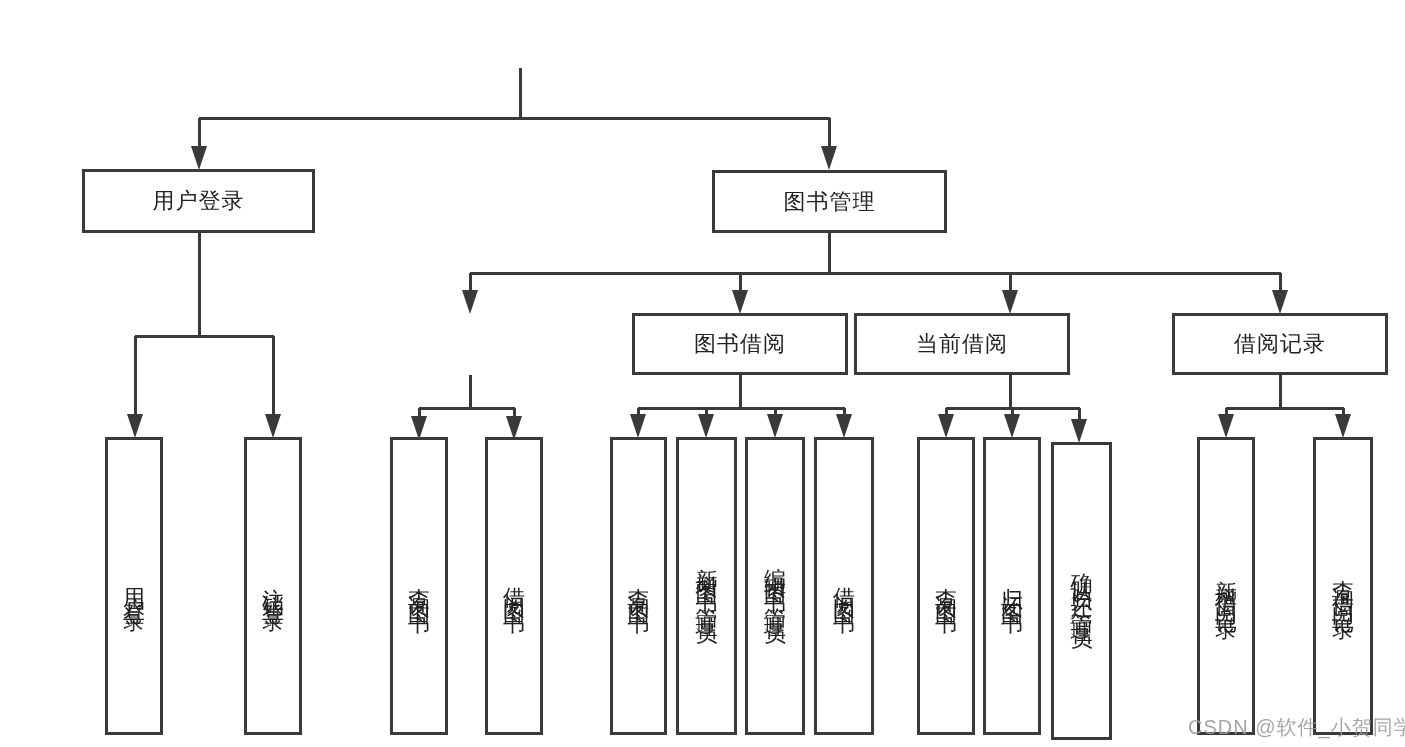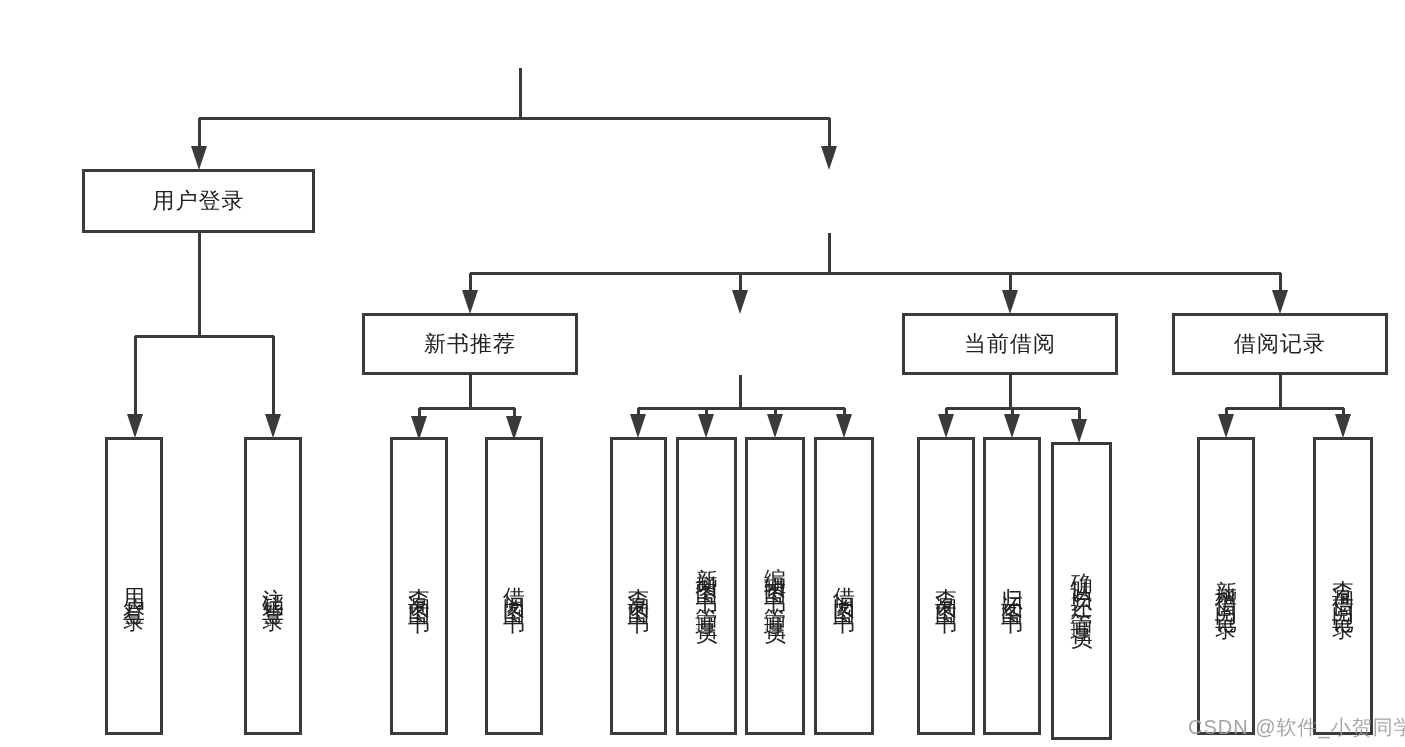--- a/index.html
+++ b/index.html
@@ -101,24 +101,27 @@
     <div class="hline" style="left: 199px; top: 117px; width: 631px;"></div>
     <div class="hline" style="left: 135px; top: 335px; width: 139px;"></div>
     <div class="hline" style="left: 470px; top: 272px; width: 811px;"></div>
     <div class="hline" style="left: 419px; top: 407px; width: 96px;"></div>
     <div class="hline" style="left: 638px; top: 407px; width: 207px;"></div>
     <div class="hline" style="left: 946px; top: 407px; width: 134px;"></div>
     <div class="hline" style="left: 1226px; top: 407px; width: 118px;"></div>
     <div class="node node-h" style="left: 82px; top: 169px; width: 233px; height: 64px;">
       <span class="label">用户登录</span>
     </div>
-    <div class="node node-h" style="left: 362px; top: 313px; width: 216px; height: 62px;">
-      <span class="label">新书推荐</span>
+    <div class="node node-h" style="left: 712px; top: 170px; width: 235px; height: 63px;">
+      <span class="label">图书管理</span>
     </div>
-    <div class="node node-h" style="left: 902px; top: 313px; width: 216px; height: 62px;">
+    <div class="node node-h" style="left: 632px; top: 313px; width: 216px; height: 62px;">
+      <span class="label">图书借阅</span>
+    </div>
+    <div class="node node-h" style="left: 854px; top: 313px; width: 216px; height: 62px;">
       <span class="label">当前借阅</span>
     </div>
     <div class="node node-h" style="left: 1172px; top: 313px; width: 216px; height: 62px;">
       <span class="label">借阅记录</span>
     </div>
     <div class="node node-v" style="left: 105px; top: 437px; width: 58px; height: 298px;">
       <span class="label">用户登录</span>
     </div>
     <div class="node node-v" style="left: 244px; top: 437px; width: 58px; height: 298px;">
       <span class="label">注销登录</span>

